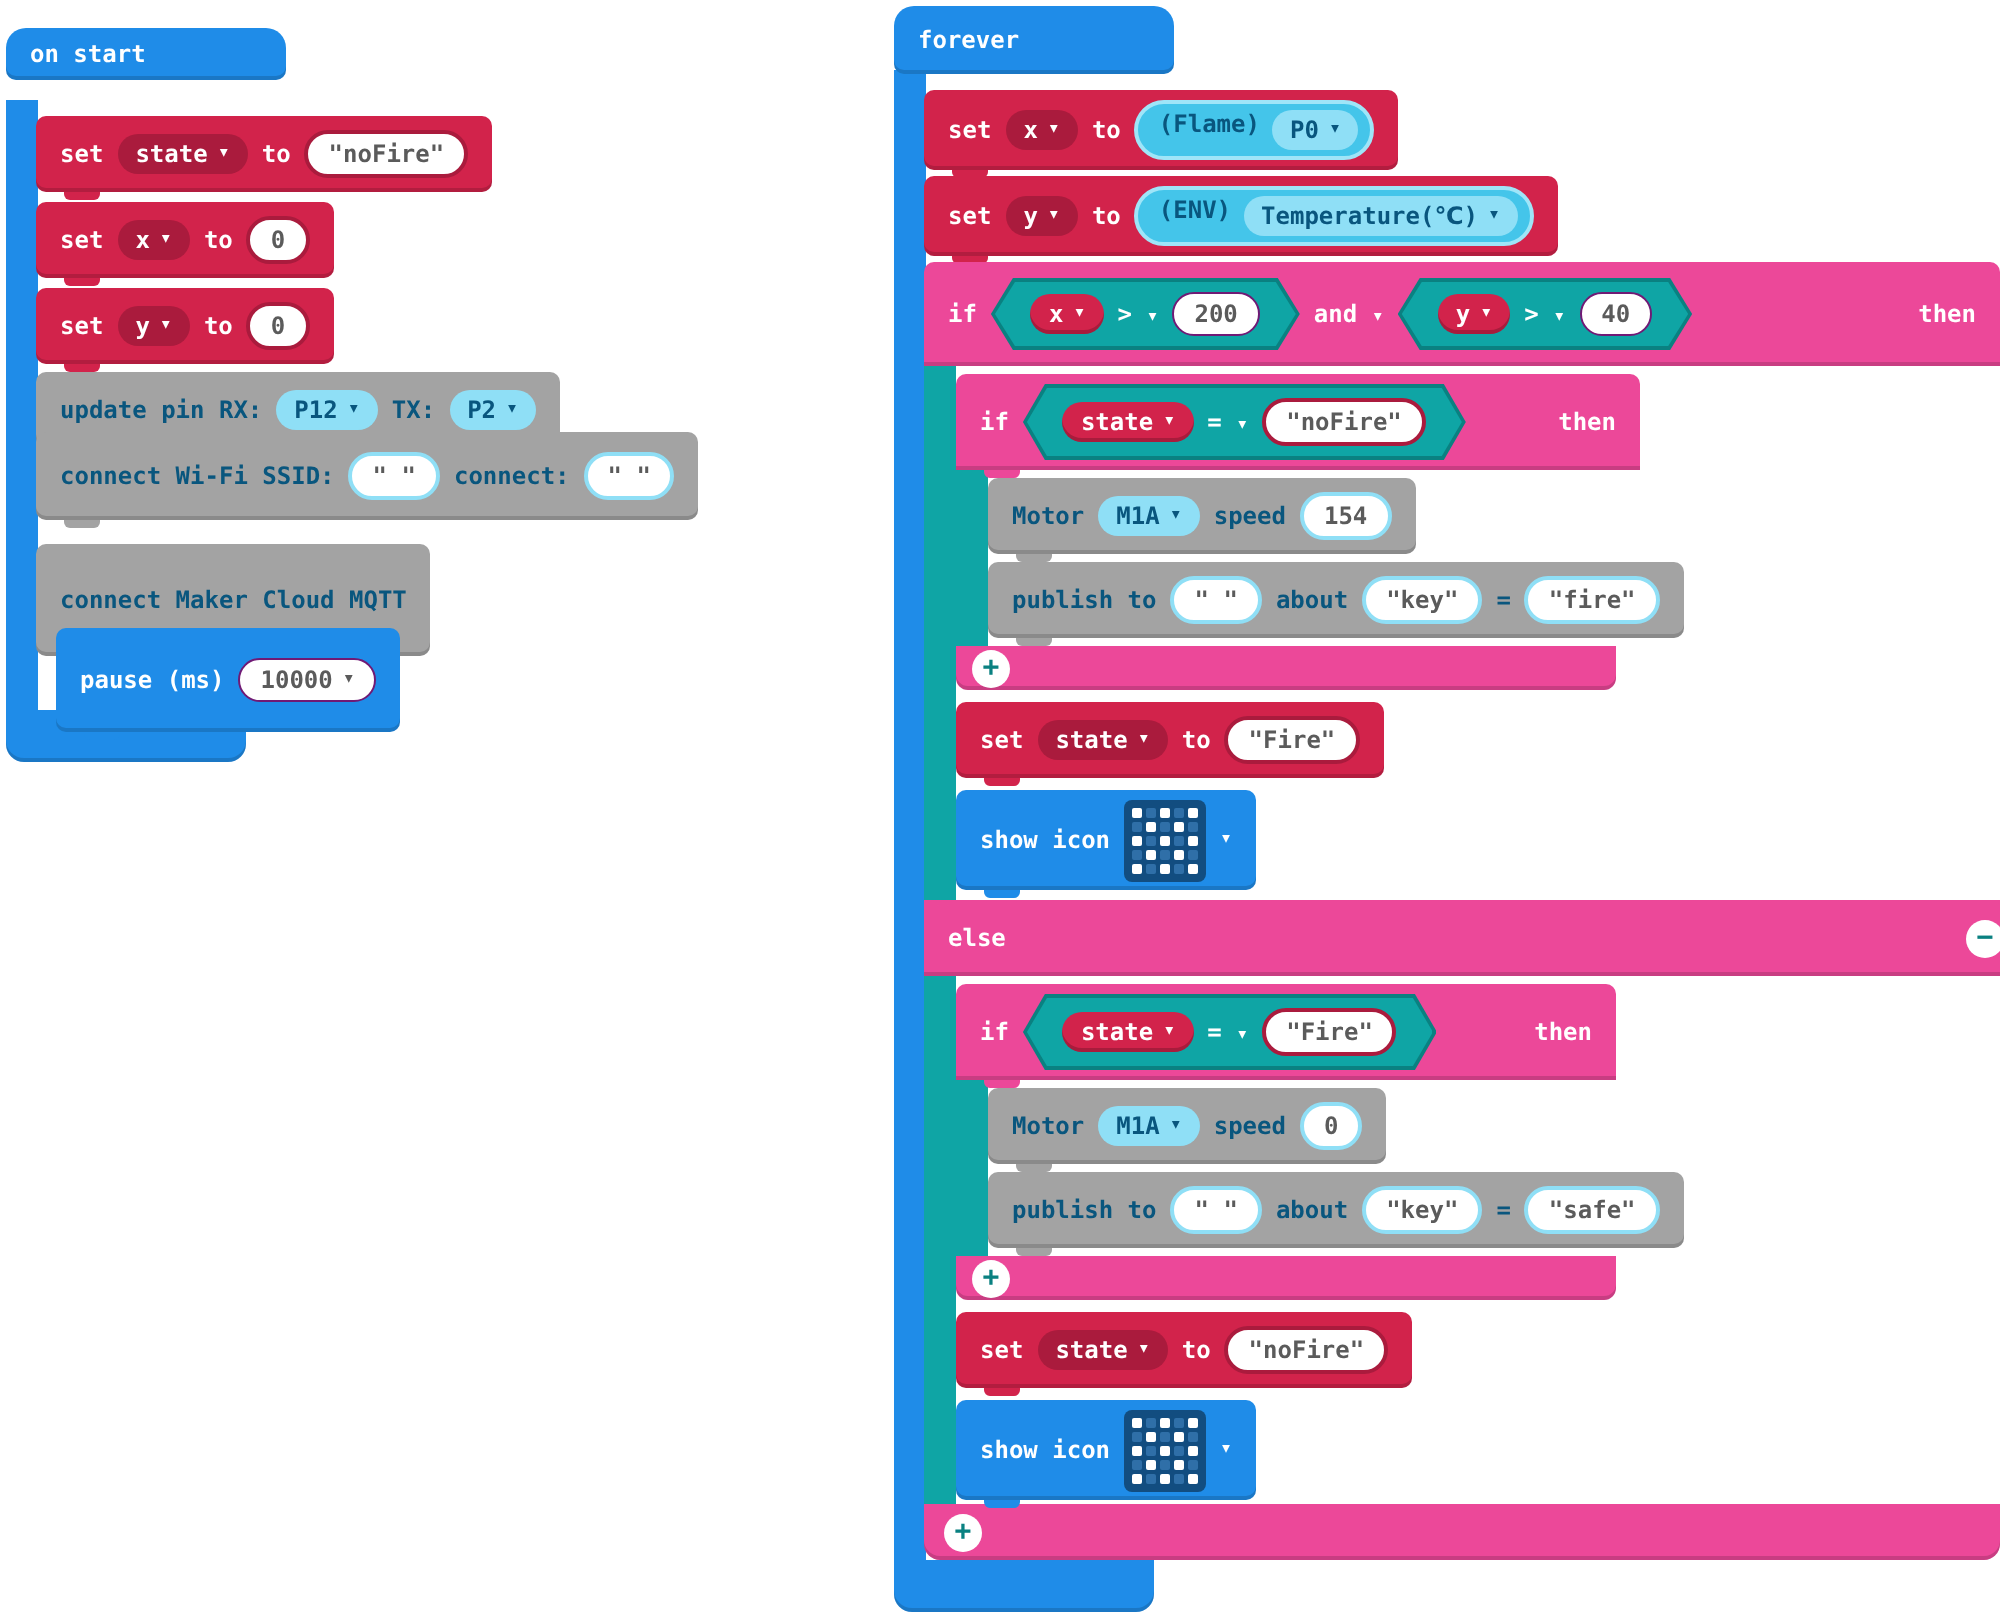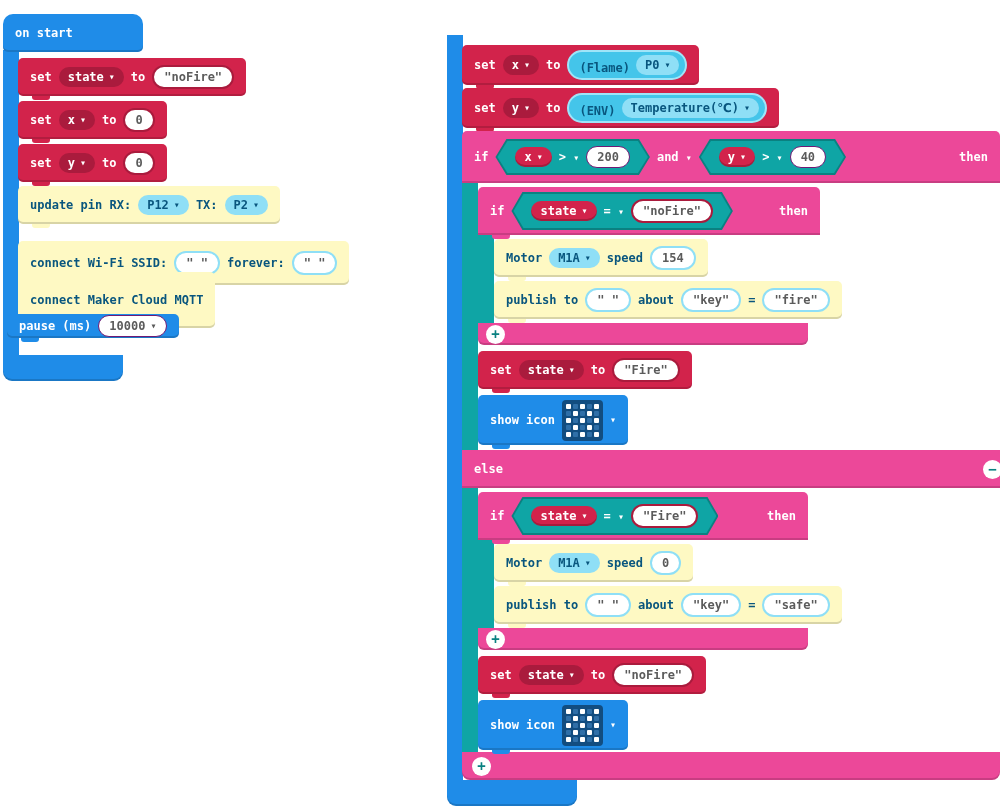--- a/index.html
+++ b/index.html
@@ -5,36 +5,36 @@
   *{box-sizing:border-box;margin:0;padding:0}
   body{background:#ffffff}
   .canvas{position:relative;width:1000px;height:809px;background:#fff;overflow:hidden;
           font-family:"DejaVu Sans Mono","DejaVu Sans",monospace;font-size:12px;font-weight:bold}
   .blk{position:absolute;display:flex;align-items:center;gap:7px;padding:0 12px;border-radius:5px;
        color:#fff;white-space:nowrap;box-shadow:inset 0 -2px 0 rgba(0,0,0,.15)}
   .stk::after{content:"";position:absolute;bottom:-4px;left:14px;width:18px;height:4px;background:inherit;border-radius:0 0 3px 3px}
   .blue{background:#1f8ce8}
   .red{background:#d2234b}
   .teal{background:#ec4899}
-  .cyan{background:#fef9c3;color:#09567e}
+  .cyan{background:#a3a3a3;color:#09567e}
   .hat{border-radius:10px 10px 5px 5px}
   .spine{position:absolute}
   .sp-blue{background:#1f8ce8}
   .sp-teal{background:#0fa5a5}
   .foot{position:absolute;border-radius:0 0 9px 9px;box-shadow:inset 0 -2px 0 rgba(0,0,0,.15)}
   .pill{display:inline-flex;align-items:center;gap:5px;border-radius:999px;padding:4px 9px;line-height:1}
   .dd-red{background:#aa1b3d;color:#fff}
   .var-red{background:#d2234b;color:#fff;box-shadow:inset 0 -2px 0 rgba(0,0,0,.2)}
   .dd-cyan{background:#8fdff6;color:#09567e}
   .oval{display:inline-flex;align-items:center;gap:5px;background:#fff;border-radius:999px;
         padding:4px 10px;line-height:1;color:#5b5b5b}
   .b-red{border:2px solid #aa1b3d}
   .b-cyan{border:2px solid #8fdff6}
   .b-gray{border:1px solid #701a75}
-  .sensor{display:inline-flex;align-items:flex-end;gap:6px;background:#44c5ea;border:2px solid #9fe5f8;
+  .sensor{display:inline-flex;align-items:flex-start;gap:6px;background:#44c5ea;border:2px solid #9fe5f8;
           border-radius:999px;padding:3px 6px 3px 10px;color:#09567e}
   .hexo{background:#0a8181;clip-path:polygon(11px 0,calc(100% - 11px) 0,100% 50%,calc(100% - 11px) 100%,11px 100%,0 50%);
         padding:2px;display:inline-flex}
   .hexi{background:#0fa5a5;clip-path:polygon(10px 0,calc(100% - 10px) 0,100% 50%,calc(100% - 10px) 100%,10px 100%,0 50%);
         display:inline-flex;align-items:center;gap:7px;padding:5px 18px}
   .arr{font-size:10px;line-height:1}
   .circle{display:inline-flex;align-items:center;justify-content:center;width:19px;height:19px;border-radius:50%;
           background:#fff;color:#0a8181;font-size:14px;line-height:1}
   .led{display:grid;grid-template-columns:repeat(5,5px);grid-auto-rows:5px;gap:2px;background:#124d80;
        padding:4px;border-radius:4px}
@@ -45,21 +45,21 @@
   .dknav{color:#09567e}
 </style>
 </head>
 <body>
 
 <div class="canvas">
 
   <div class="spine sp-blue" style="left:3px;top:50px;width:16px;height:306px"></div>
   <div class="foot blue" style="left:3px;top:355px;width:120px;height:26px;position:absolute"></div>
 
-  <div class="blk blue hat" style="left:3px;top:14px;width:140px;height:38px">
+  <div class="blk blue hat" style="left:3px;top:14px;width:140px;height:26px">
     <span class="kw">on start</span>
   </div>
 
   <div class="blk red stk" style="left:18px;top:58px;height:38px">
     <span>set</span>
     <span class="pill dd-red">
       <span>state</span>
       <span class="arr">▾</span>
     </span>
     <span>to</span>
@@ -92,42 +92,45 @@
       <span>P12</span>
       <span class="arr">▾</span>
     </span>
     <span class="dknav">TX:</span>
     <span class="pill dd-cyan">
       <span>P2</span>
       <span class="arr">▾</span>
     </span>
   </div>
 
-  <div class="blk cyan stk" style="left:18px;top:241px;height:44px">
+  <div class="blk cyan stk" style="left:18px;top:216px;height:44px">
     <span class="dknav">connect Wi-Fi SSID:</span>
     <span class="oval b-cyan">" "</span>
-    <span class="dknav">forever:</span>
+    <span class="dknav">connect:</span>
     <span class="oval b-cyan">" "</span>
   </div>
 
   <div class="blk cyan stk" style="left:18px;top:272px;height:56px">
     <span class="dknav">connect Maker Cloud MQTT</span>
   </div>
 
-  <div class="blk blue stk" style="left:7px;top:314px;height:24px">
+  <div class="blk blue stk" style="left:28px;top:314px;height:52px">
     <span class="kw">pause (ms)</span>
     <span class="oval b-gray">
       <span>10000</span>
       <span class="arr">▾</span>
     </span>
   </div>
 
   <div class="spine sp-blue" style="left:447px;top:35px;width:16px;height:745px"></div>
   <div class="foot blue" style="left:447px;top:780px;width:130px;height:26px;position:absolute"></div>
 
+  <div class="blk blue hat" style="left:447px;top:3px;width:140px;height:34px">
+    <span class="kw">forever</span>
+  </div>
 
   <div class="blk red stk" style="left:462px;top:45px;height:40px">
     <span>set</span>
     <span class="pill dd-red">
       <span>x</span>
       <span class="arr">▾</span>
     </span>
     <span>to</span>
     <span class="sensor">
       <span>(Flame)</span>

